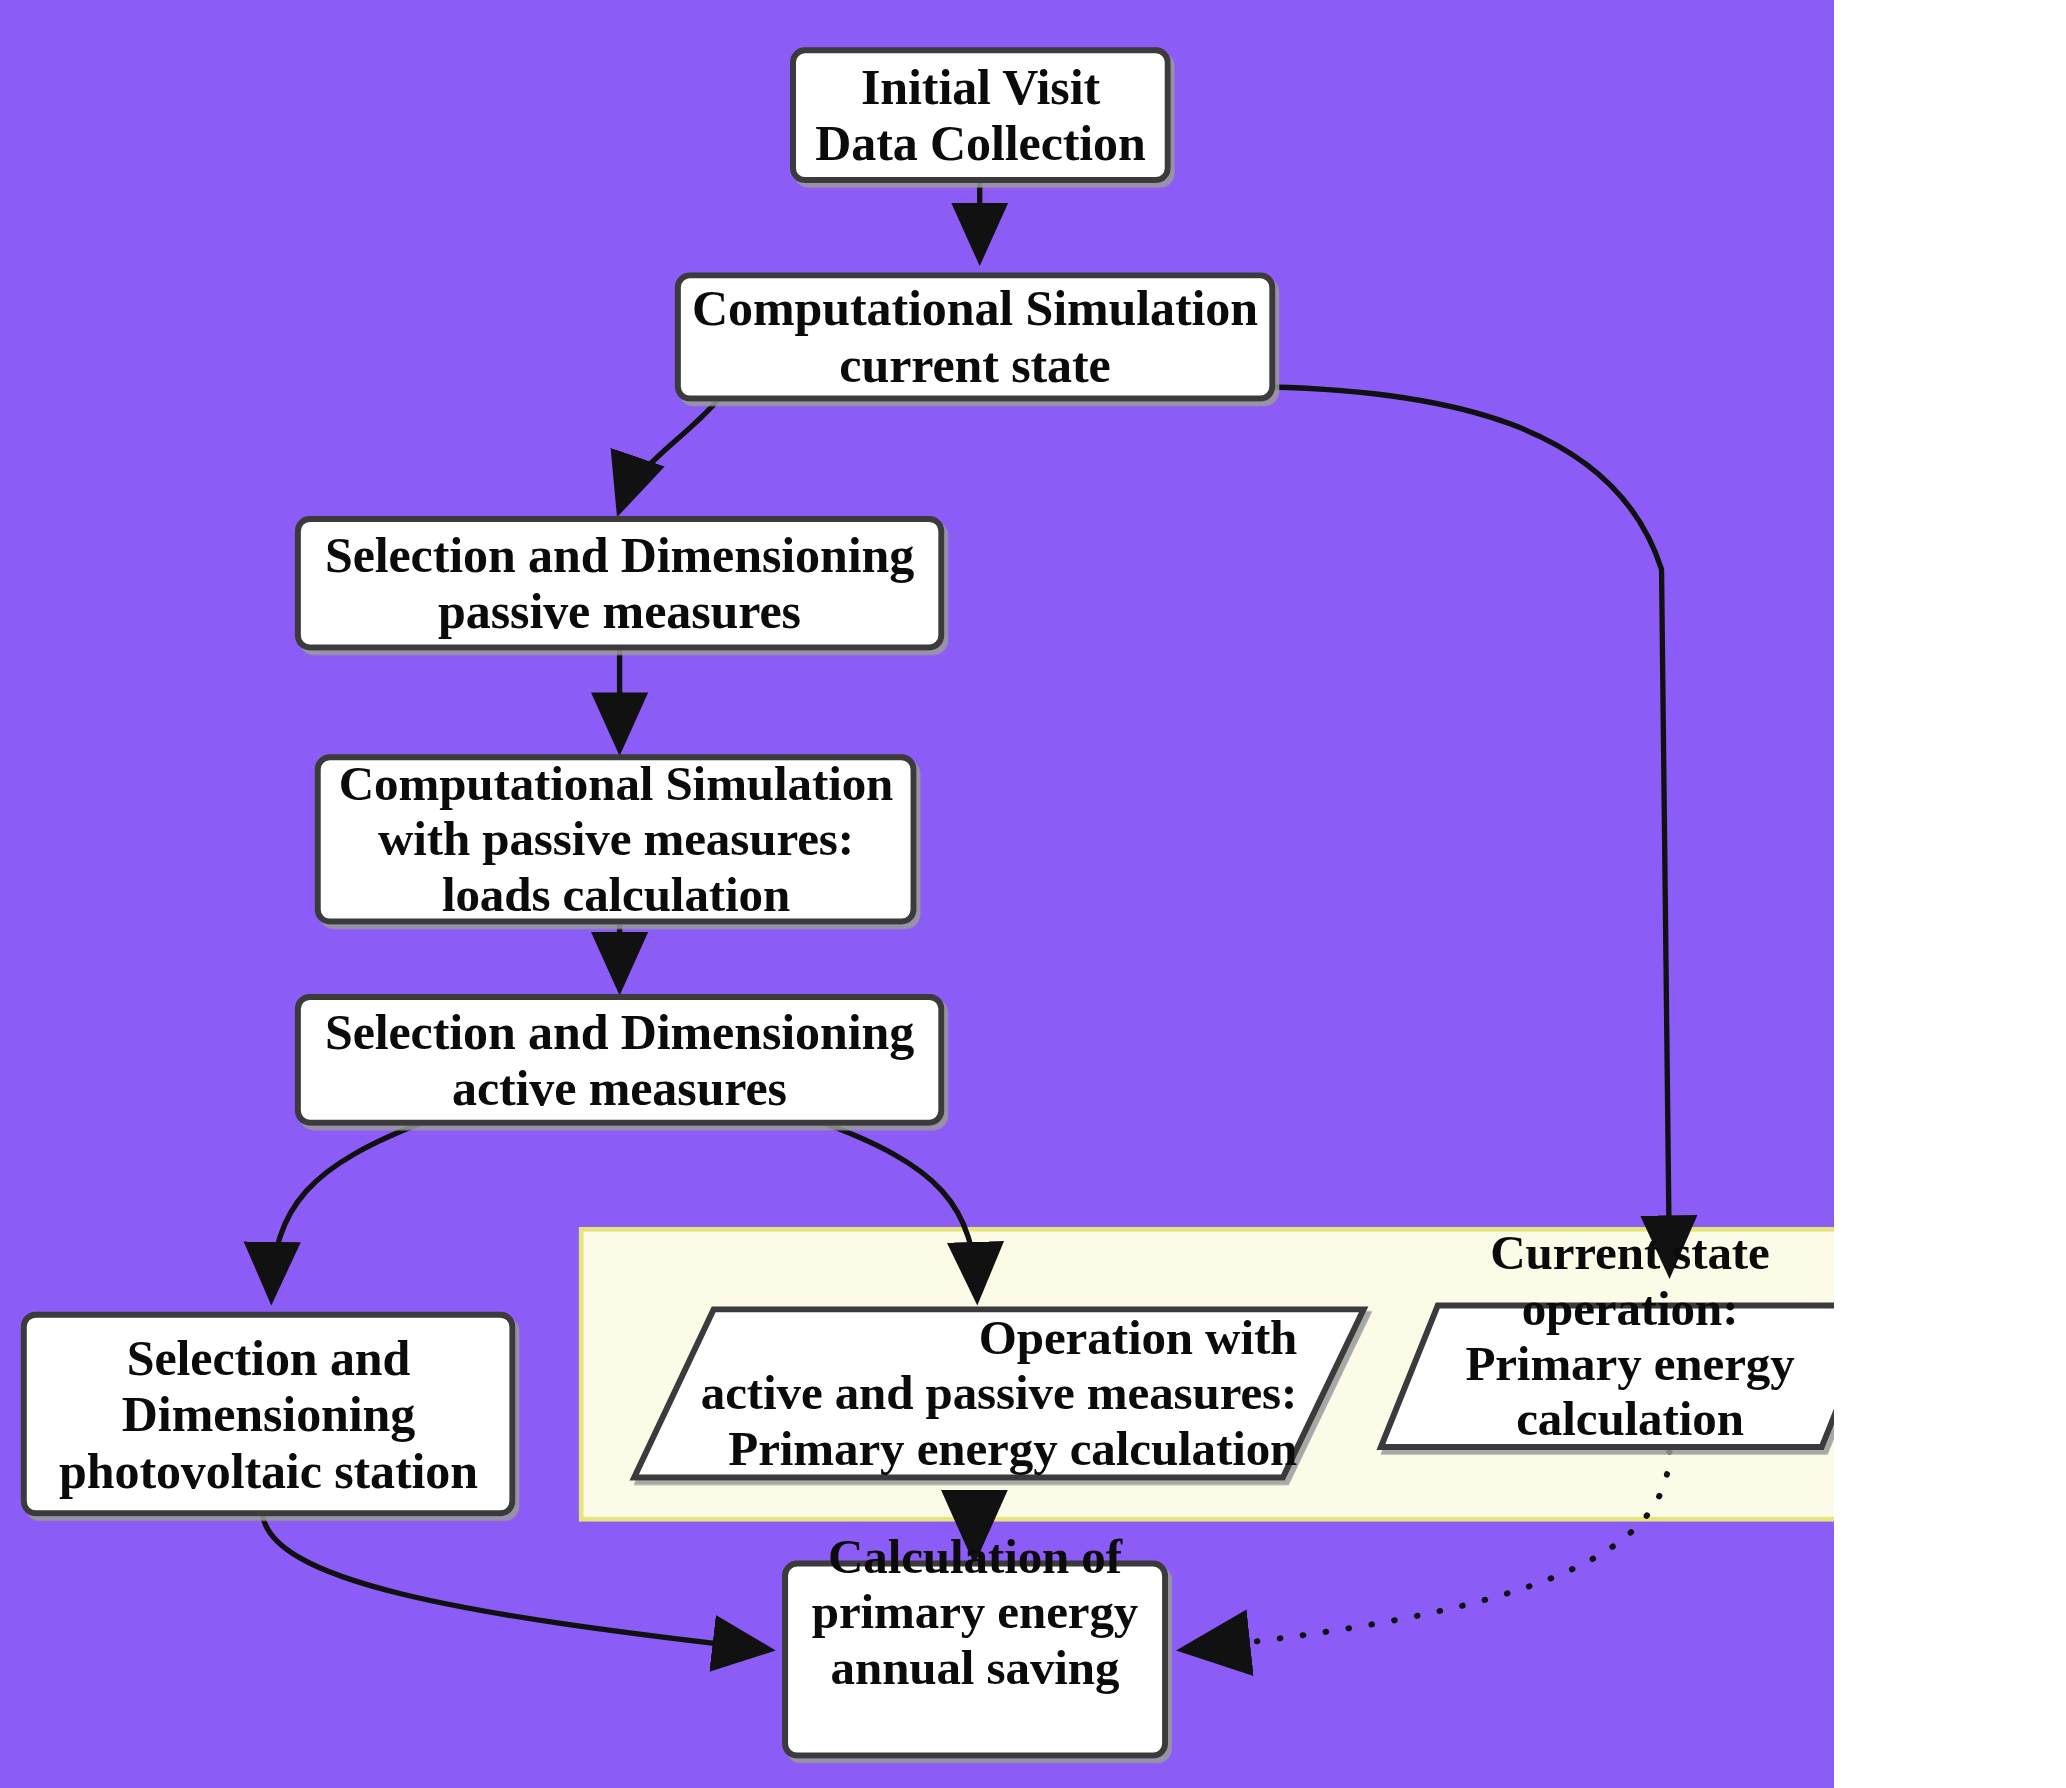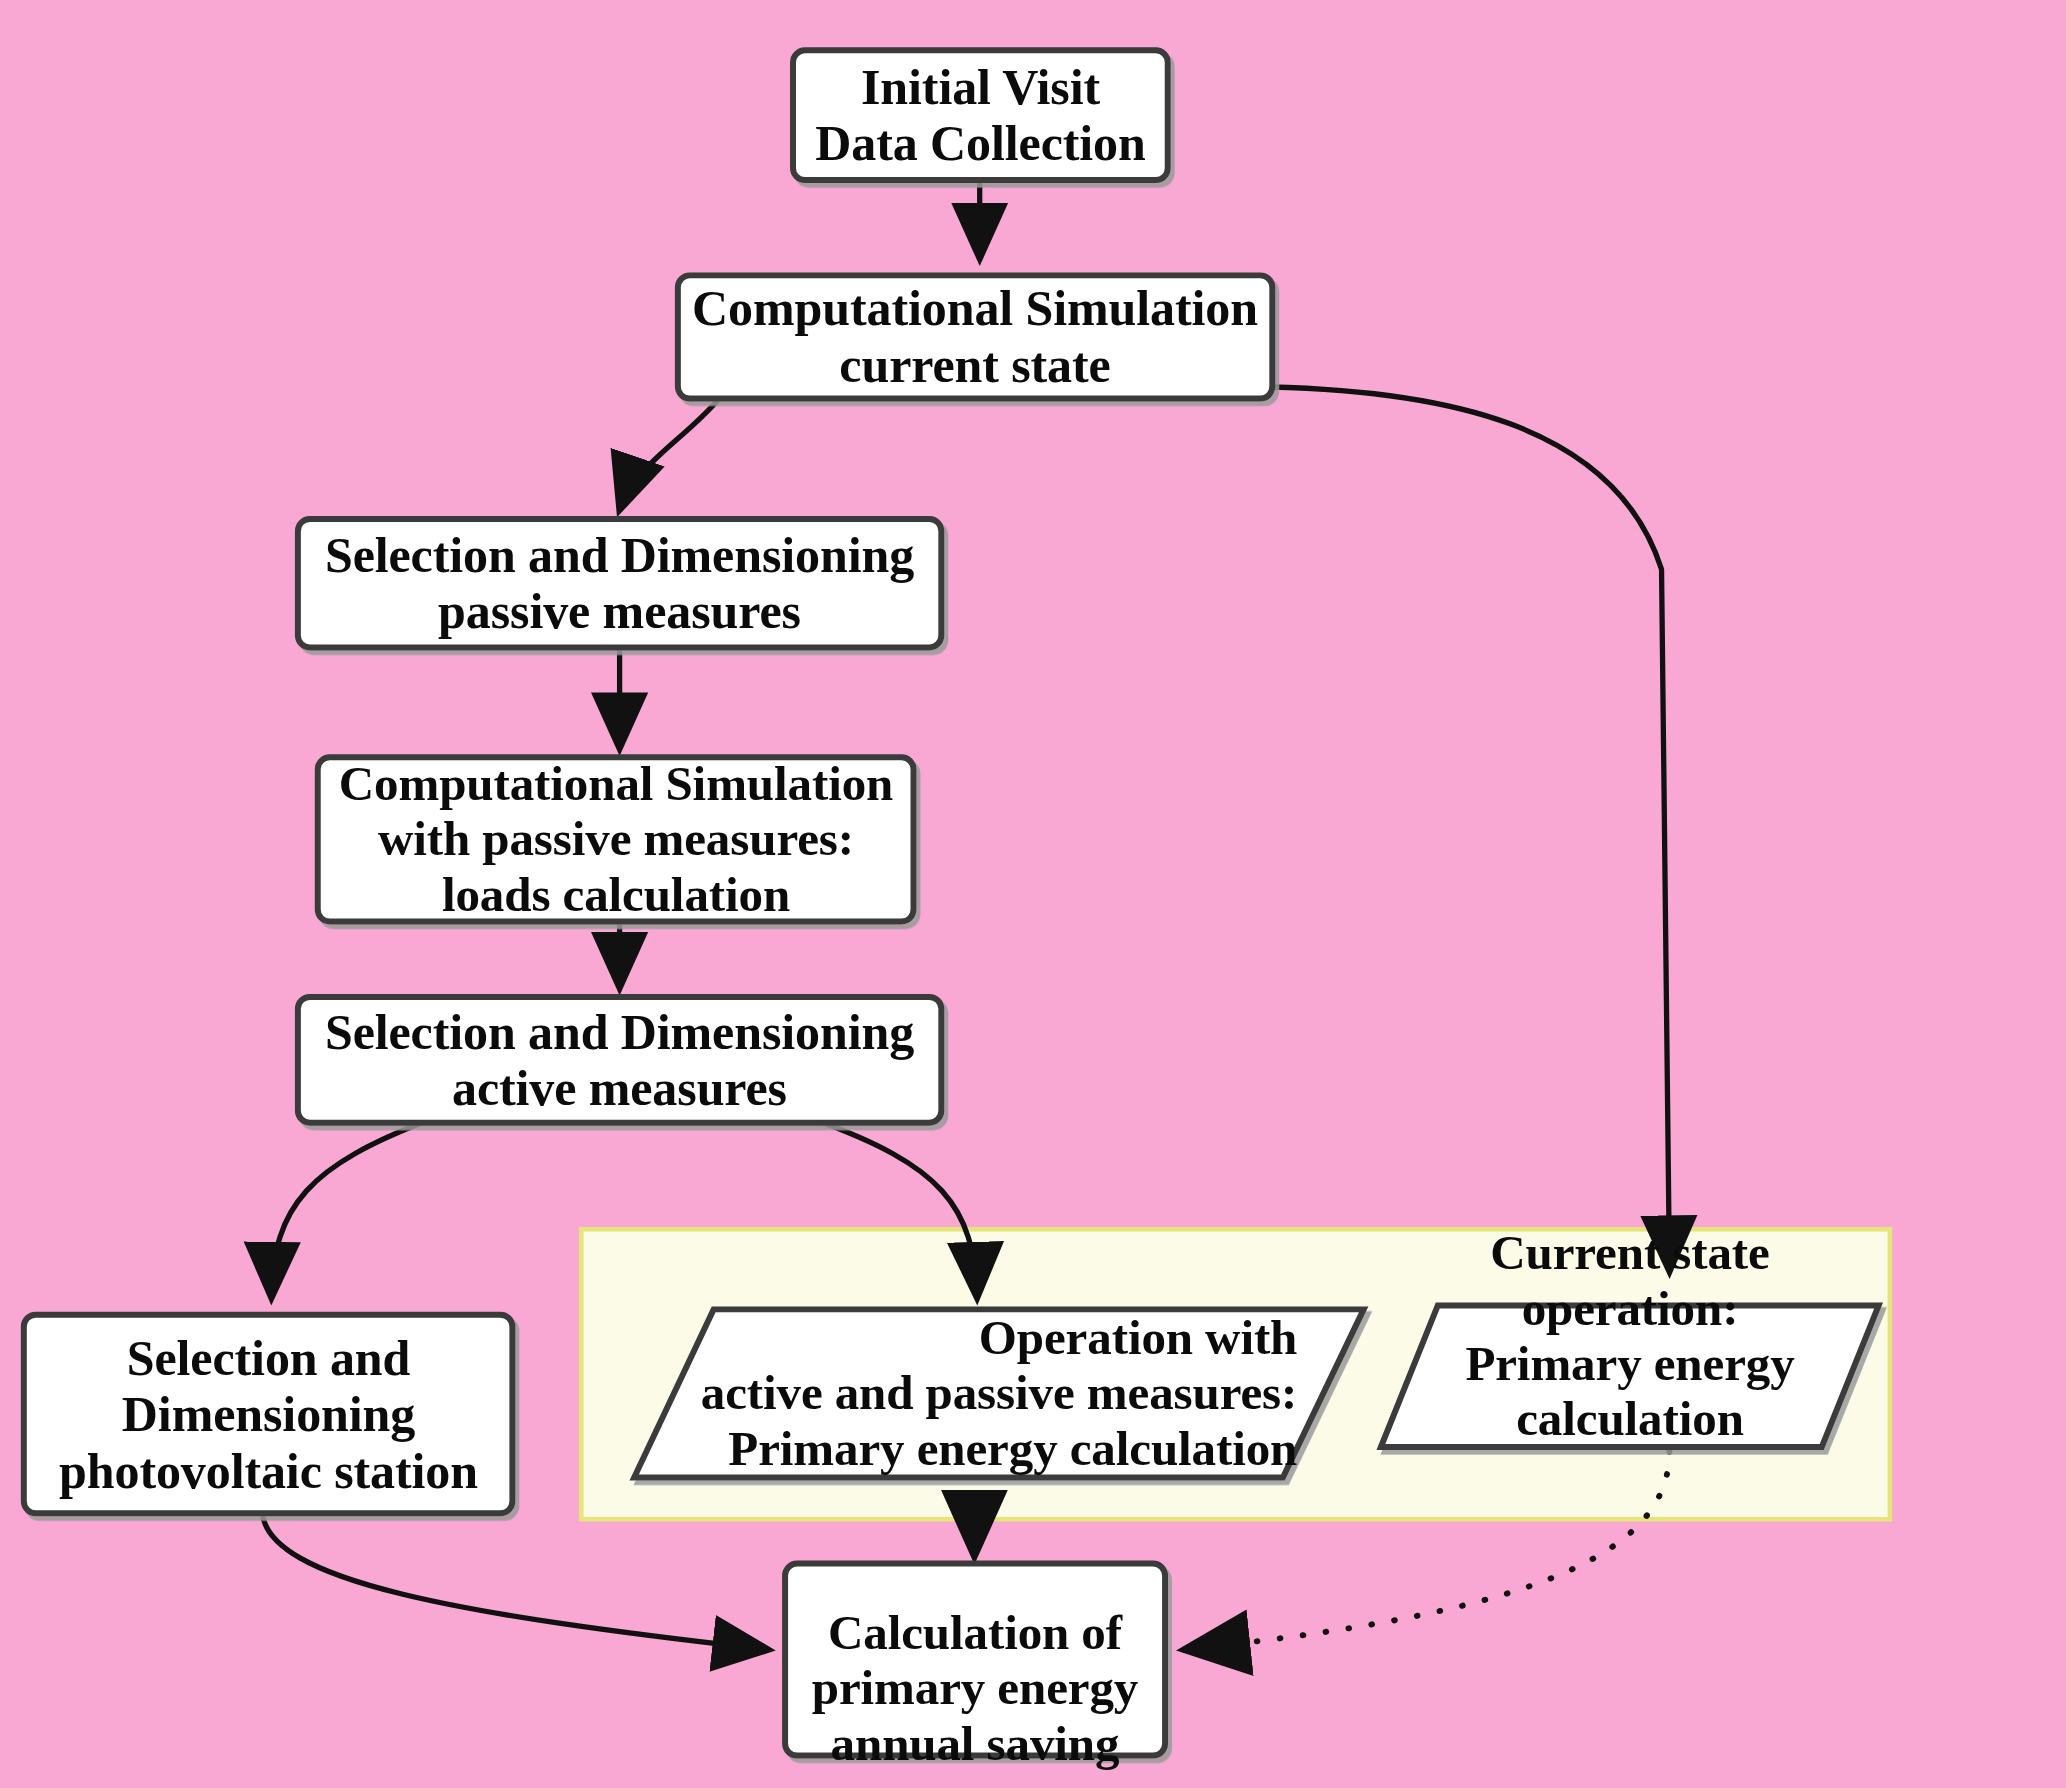--- a/index.html
+++ b/index.html
@@ -3,22 +3,22 @@
 <meta charset="utf-8">
 <style>
   html,body{margin:0;padding:0;}
   body{
     width:2066px;height:1788px;
     background:#ffffff;
     font-family:"Liberation Serif", serif;
   }
   #stage{
     position:relative;
-    width:2066px;height:1788px;
-    background:#f9a8d4;
+    width:1834px;height:1788px;
+    background:#8b5cf6;
     overflow:hidden;
   }
   #flow{position:absolute;left:0;top:0;width:2066px;height:1788px;}
   .node-label{
     position:absolute;
     display:flex;
     align-items:center;
     justify-content:center;
     text-align:center;
     font-weight:bold;
@@ -121,18 +121,18 @@
 Dimensioning
 photovoltaic station</div>
 
   <div class="node-label f74" style="left:634px;top:1309px;width:730px;height:168px;text-align:right;">Operation with
 active and passive measures:
 Primary energy calculation</div>
 
   <div class="node-label f74" style="left:1381px;top:1265px;width:498px;height:142px;">Current state operation:
 Primary energy calculation</div>
 
-  <div class="node-label f74" style="left:785px;top:1592px;width:380px;height:192px;">Calculation of
+  <div class="node-label f74" style="left:785px;top:1516px;width:380px;height:192px;">Calculation of
 primary energy
 annual saving</div>
 
 </div>
 
 
 </body></html>

